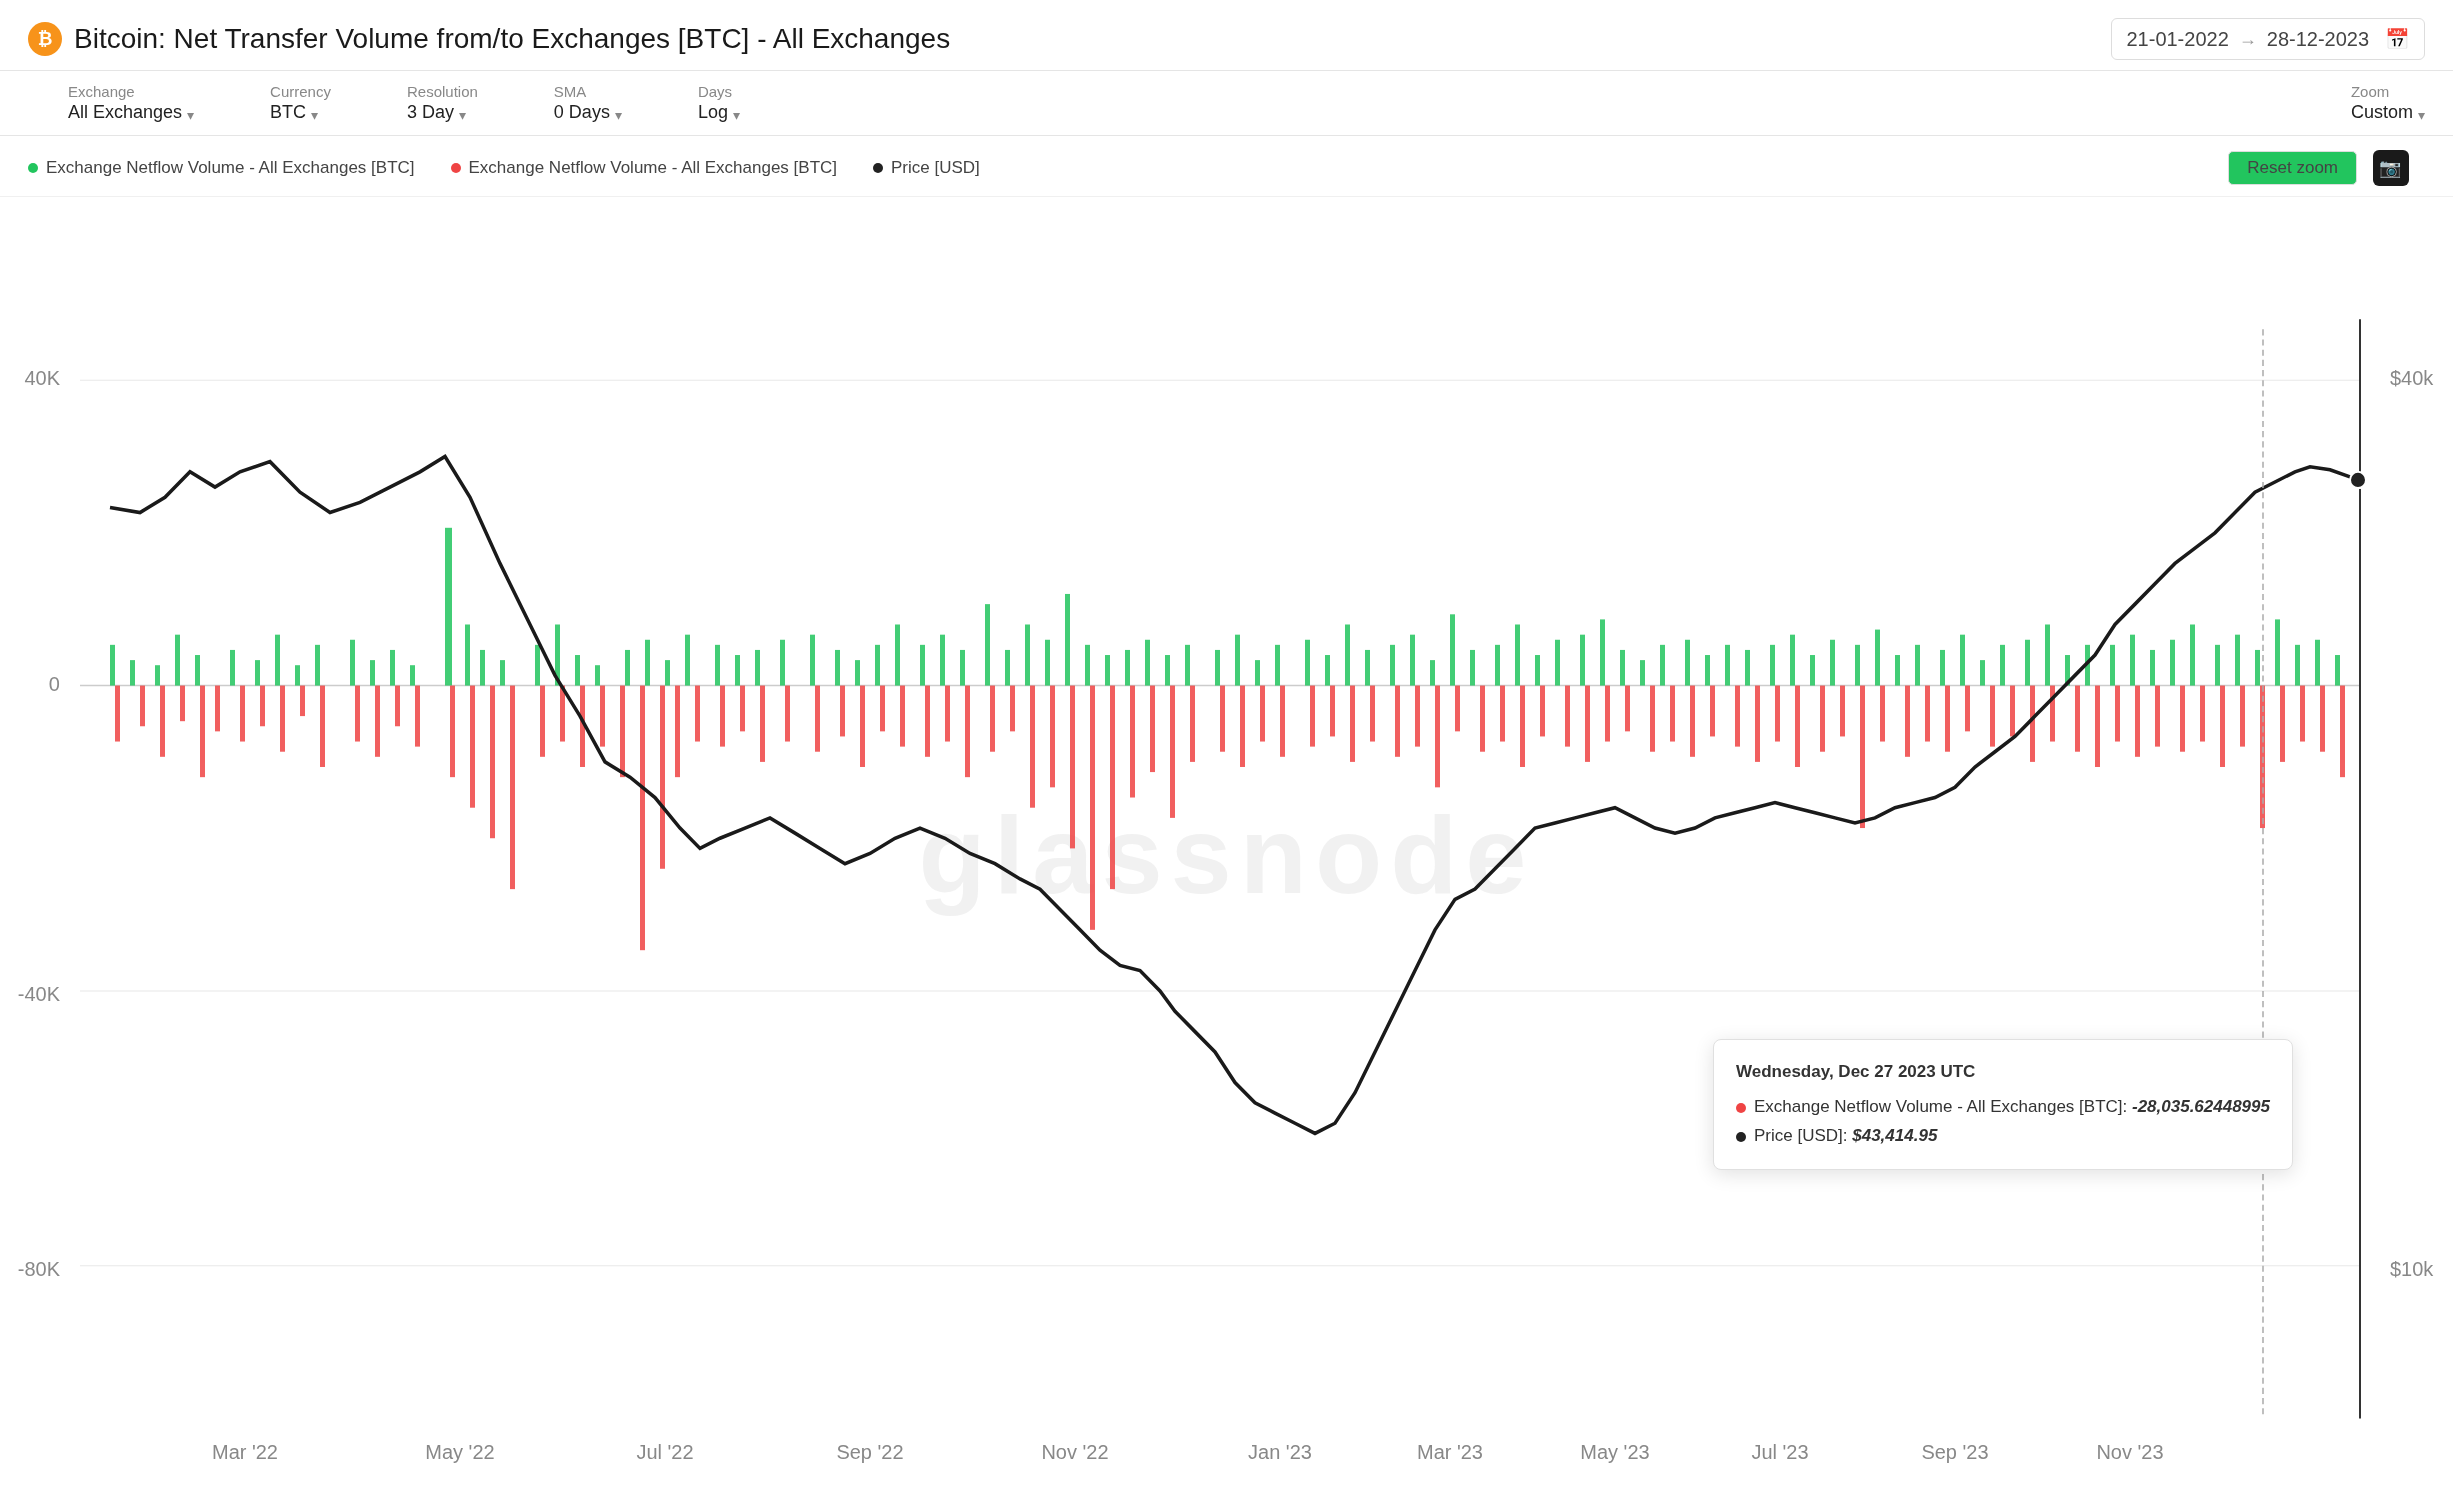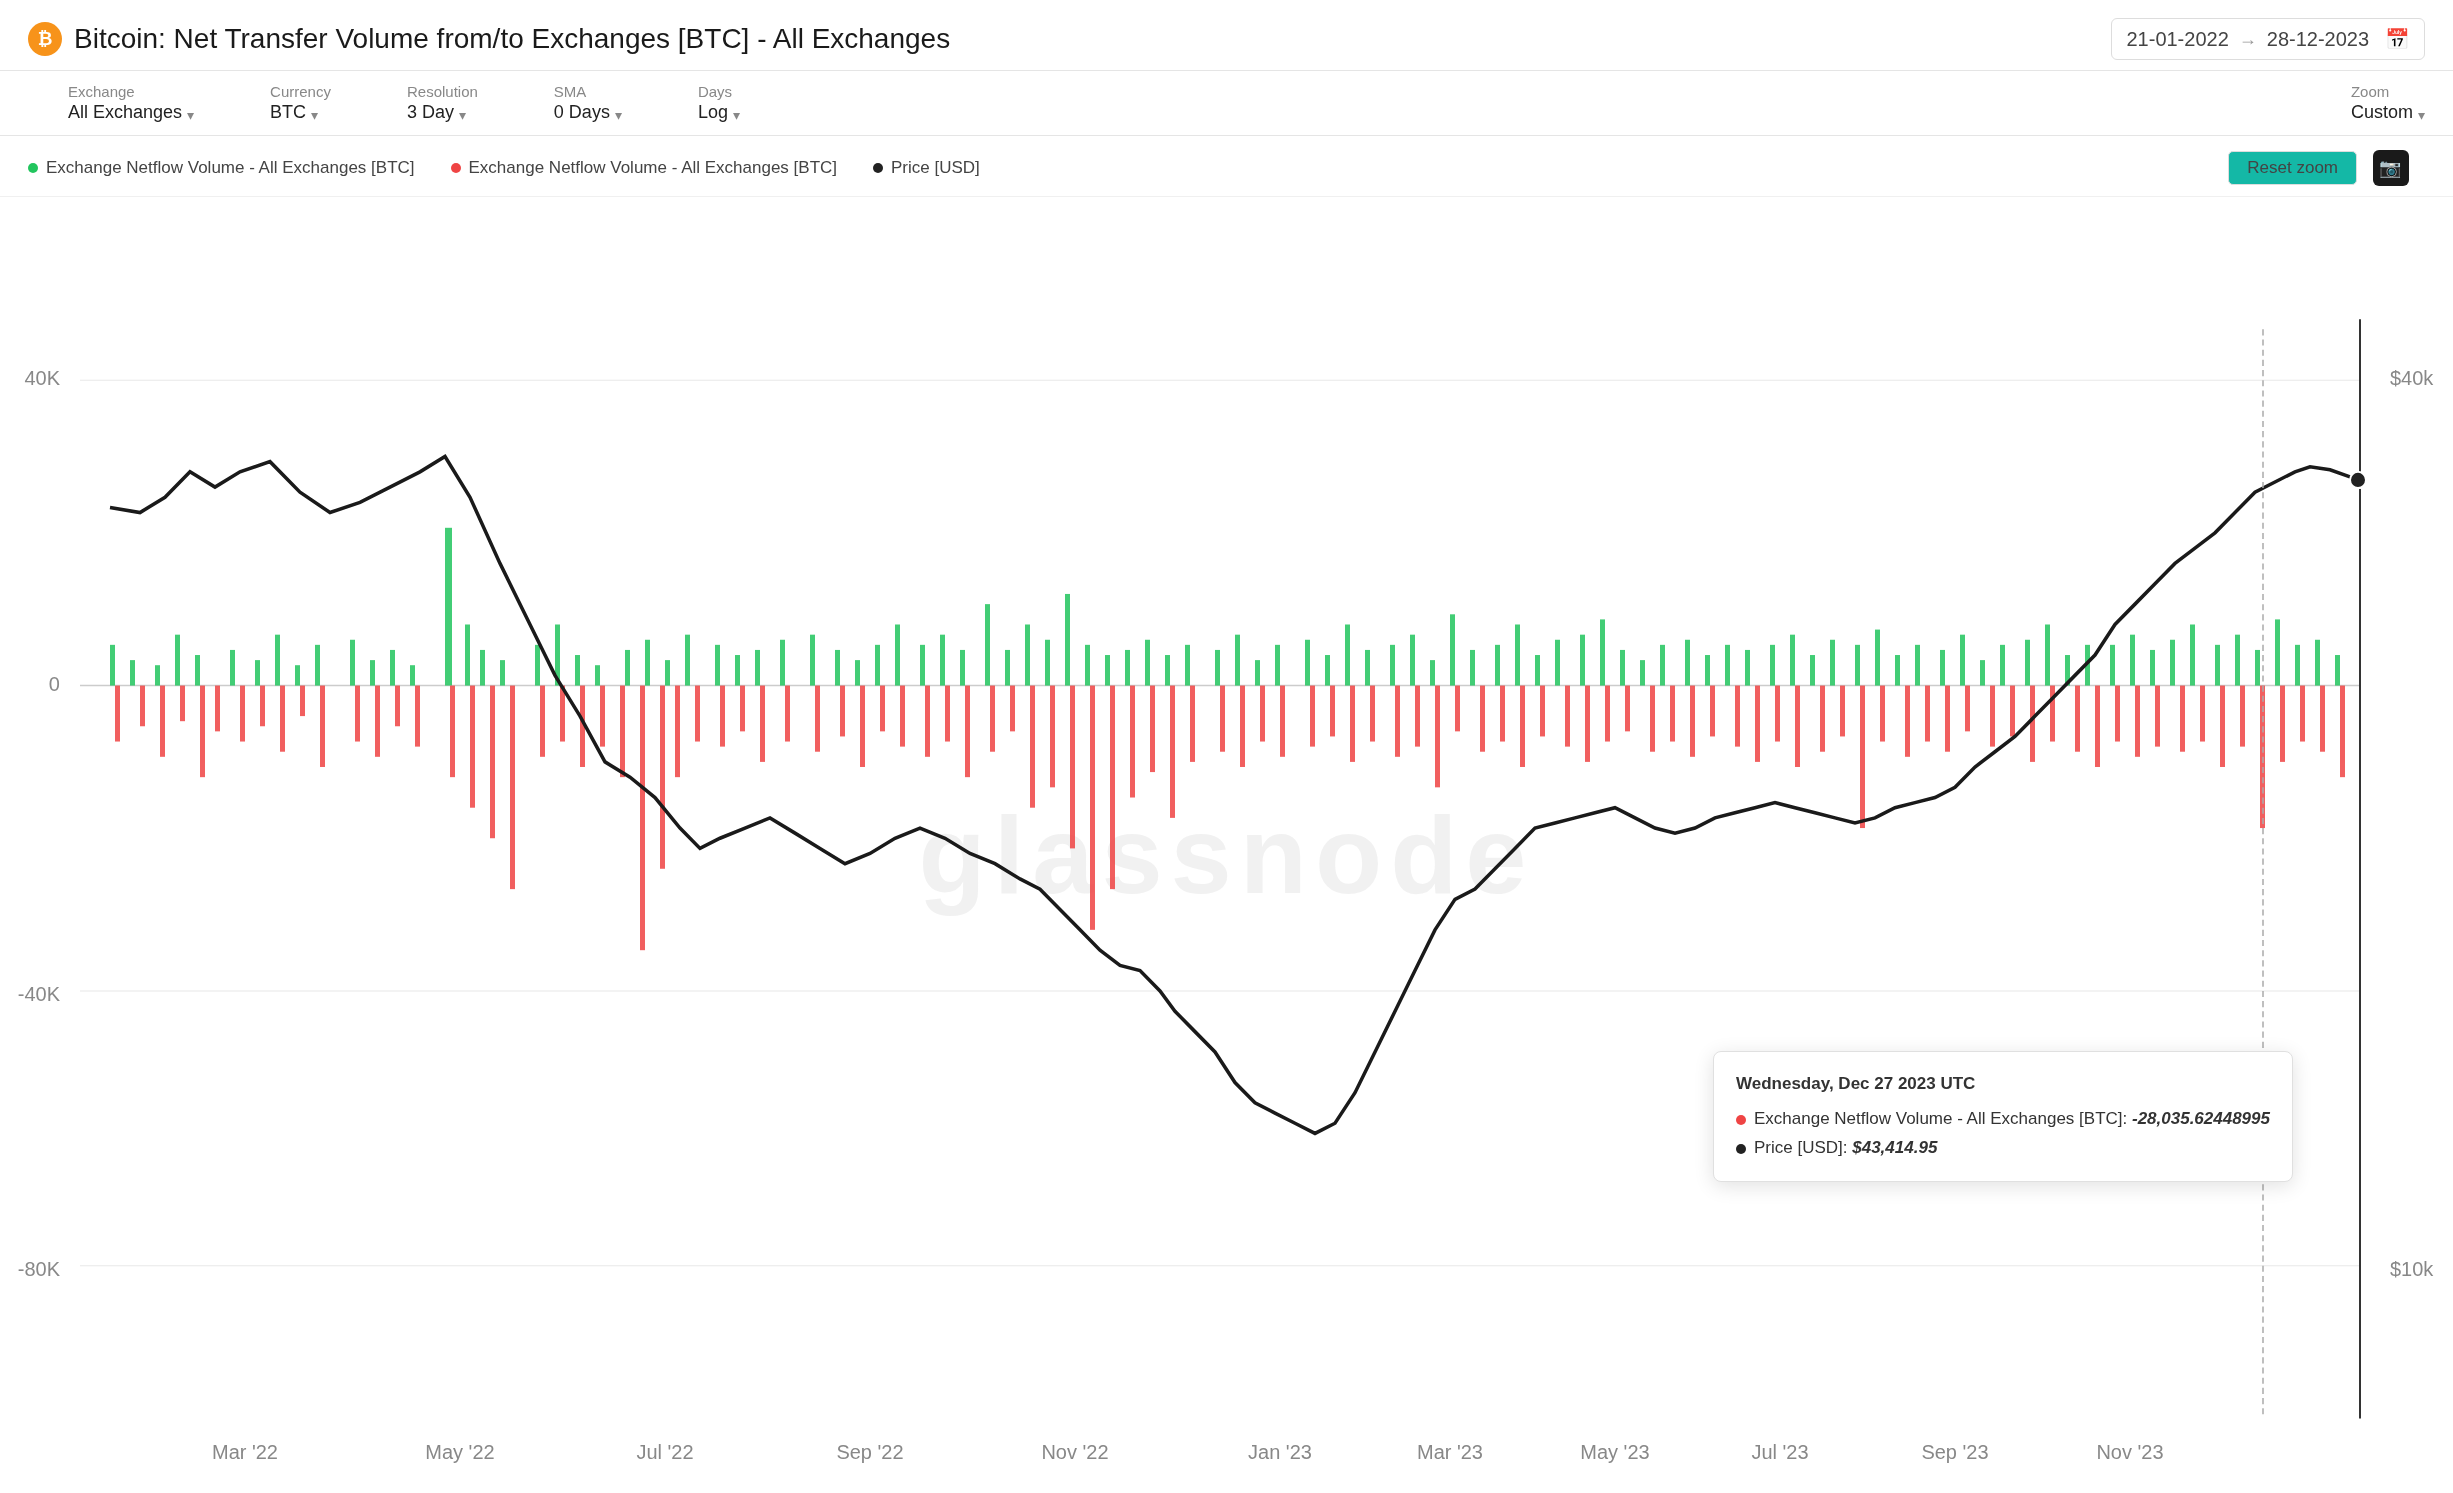--- a/index.html
+++ b/index.html
@@ -20,21 +20,21 @@
     .control-select .arrow { font-size: 14px; color: #888; }
     .zoom-group { margin-left: auto; }
 
     .legend { display: flex; align-items: center; padding: 14px 44px 10px 28px; gap: 36px; border-bottom: 1px solid #f0f0f0; }
     .legend-item { display: flex; align-items: center; gap: 8px; font-size: 17px; color: #444; }
     .legend-dot { width: 10px; height: 10px; border-radius: 50%; }
     .legend-dot.green { background: #22c55e; }
     .legend-dot.red { background: #ef4444; }
     .legend-dot.dark { background: #222; }
     .legend-right { margin-left: auto; display: flex; align-items: center; gap: 16px; }
-    .reset-zoom-btn { border: 1px solid #ddd; border-radius: 5px; padding: 6px 18px; font-size: 17px; color: #444; cursor: pointer; background: #14b8a6; }
+    .reset-zoom-btn { border: 1px solid #ddd; border-radius: 5px; padding: 6px 18px; font-size: 17px; color: #444; cursor: pointer; background: #22c55e; }
     .camera-btn { width: 36px; height: 36px; background: #1a1a1a; border-radius: 6px; display: flex; align-items: center; justify-content: center; color: white; font-size: 18px; cursor: pointer; }
 
     .chart-area { position: relative; width: 100%; height: calc(1493px - 180px); background: #fff; }
 
     .chart-svg { position: absolute; top: 0; left: 0; width: 100%; height: 100%; }
 
     .watermark { position: absolute; top: 50%; left: 50%; transform: translate(-50%, -50%); font-size: 110px; color: rgba(180,180,180,0.18); font-weight: 700; letter-spacing: 8px; pointer-events: none; user-select: none; white-space: nowrap; }
 
     .tooltip-box { position: absolute; background: #fff; border: 1px solid #e0e0e0; border-radius: 8px; padding: 18px 22px; font-size: 17px; box-shadow: 0 4px 20px rgba(0,0,0,0.12); line-height: 1.7; }
     .tooltip-date { font-weight: 600; color: #333; margin-bottom: 6px; }
@@ -525,21 +525,21 @@
     <text x="870" y="1240" text-anchor="middle" font-size="20" fill="#888">Sep '22</text>
     <text x="1075" y="1240" text-anchor="middle" font-size="20" fill="#888">Nov '22</text>
     <text x="1280" y="1240" text-anchor="middle" font-size="20" fill="#888">Jan '23</text>
     <text x="1450" y="1240" text-anchor="middle" font-size="20" fill="#888">Mar '23</text>
     <text x="1615" y="1240" text-anchor="middle" font-size="20" fill="#888">May '23</text>
     <text x="1780" y="1240" text-anchor="middle" font-size="20" fill="#888">Jul '23</text>
     <text x="1955" y="1240" text-anchor="middle" font-size="20" fill="#888">Sep '23</text>
     <text x="2130" y="1240" text-anchor="middle" font-size="20" fill="#888">Nov '23</text>
   </svg>
 
-  <div class="tooltip-box" style="right: 160px; bottom: 328px; min-width: 480px;">
+  <div class="tooltip-box" style="right: 160px; bottom: 340px; min-width: 480px;">
     <div class="tooltip-date">Wednesday, Dec 27 2023 UTC</div>
     <div class="tooltip-row">
       <div class="tooltip-dot-red"></div>
       <span class="tooltip-value">
         Exchange Netflow Volume - All Exchanges [BTC]: <strong>-28,035.62448995</strong>
       </span>
     </div>
     <div class="tooltip-row">
       <div class="tooltip-dot-dark"></div>
       <span class="tooltip-value">

